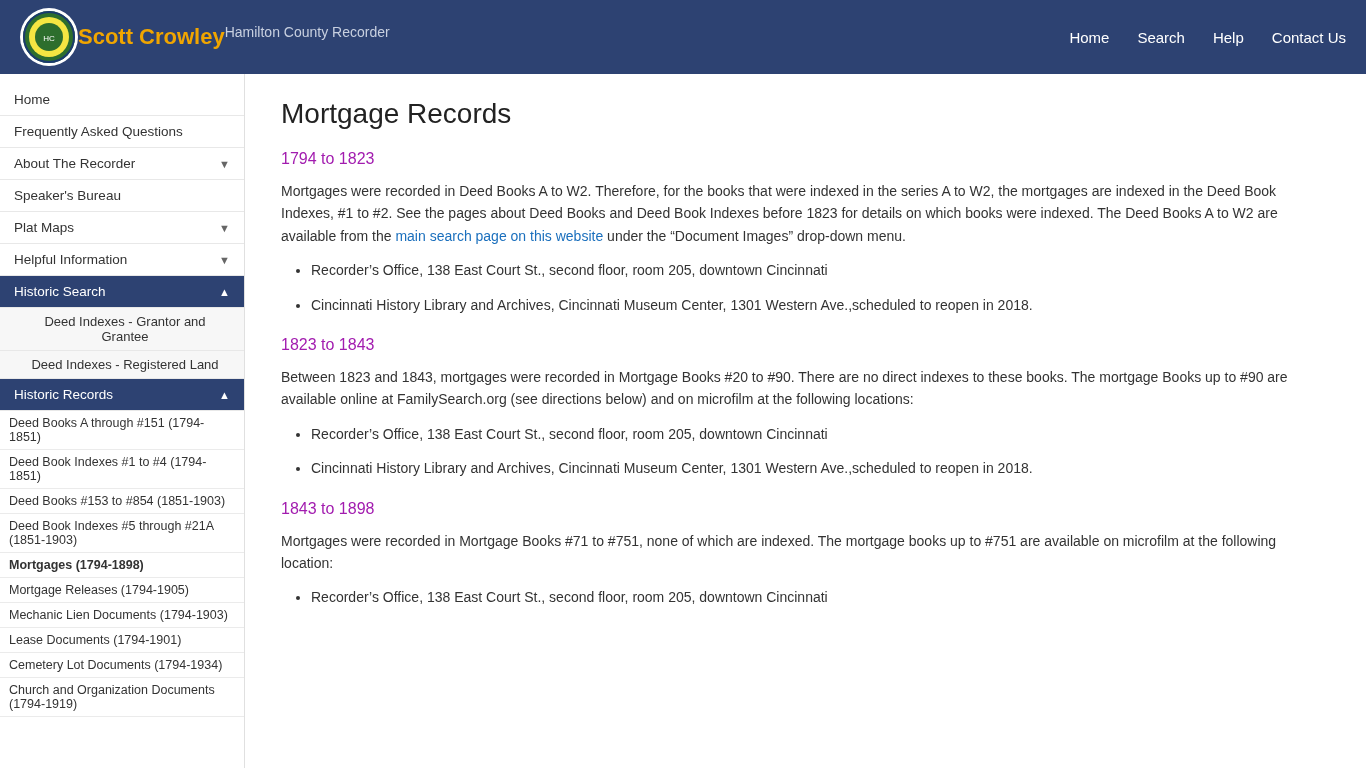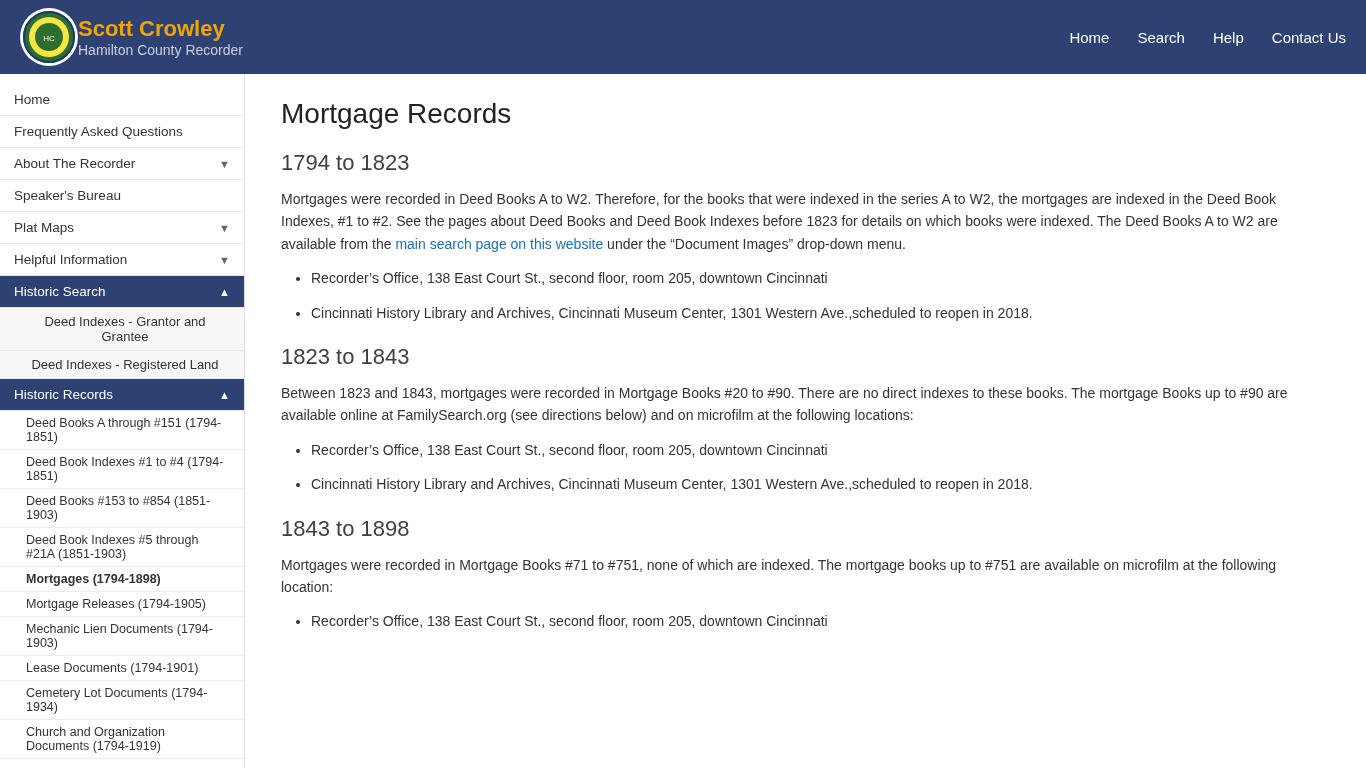--- a/index.html
+++ b/index.html
@@ -23,21 +23,21 @@
       height: 58px;
       border-radius: 50%;
       background: #fff;
       display: flex;
       align-items: center;
       justify-content: center;
       overflow: hidden;
       flex-shrink: 0;
     }
     #logo-svg { width: 54px; height: 54px; }
-    #header-title-block { display: flex; flex-direction: column; }
+    #header-title-block { display: flex; flex-direction: row; }
     #header-name {
       color: #f0a500;
       font-size: 22px;
       font-weight: bold;
     }
     #header-subtitle {
       color: #c8d0e0;
       font-size: 14px;
     }
     #header-nav {
@@ -91,21 +91,21 @@
       padding: 6px 14px 6px 20px;
       cursor: pointer;
       font-size: 13px;
       color: #333;
       border-bottom: 1px solid #e8e8e8;
       background: #f7f7f7;
       text-align: center;
     }
 
     .sidebar-sub2item {
-      padding: 5px 14px 5px 26px;
+      padding: 5px 14px 5px 9px;
       cursor: pointer;
       font-size: 12.5px;
       color: #333;
       border-bottom: 1px solid #ebebeb;
       background: #fff;
     }
 
     
     #main {
       flex: 1;
@@ -113,23 +113,23 @@
       overflow-y: auto;
     }
     h1.page-title {
       font-size: 28px;
       font-weight: 400;
       color: #222;
       margin-bottom: 20px;
       border-bottom: none;
     }
     h2.section-title {
-      font-size: 22px;
+      font-size: 16px;
       font-weight: 400;
-      color: #404040;
+      color: #a21caf;
       margin: 20px 0 12px 0;
     }
     p.content-text {
       font-size: 14px;
       line-height: 1.6;
       color: #333;
       margin-bottom: 12px;
     }
     a.inline-link { color: #1a6fbd; text-decoration: none; }
     ul.bullet-list {

